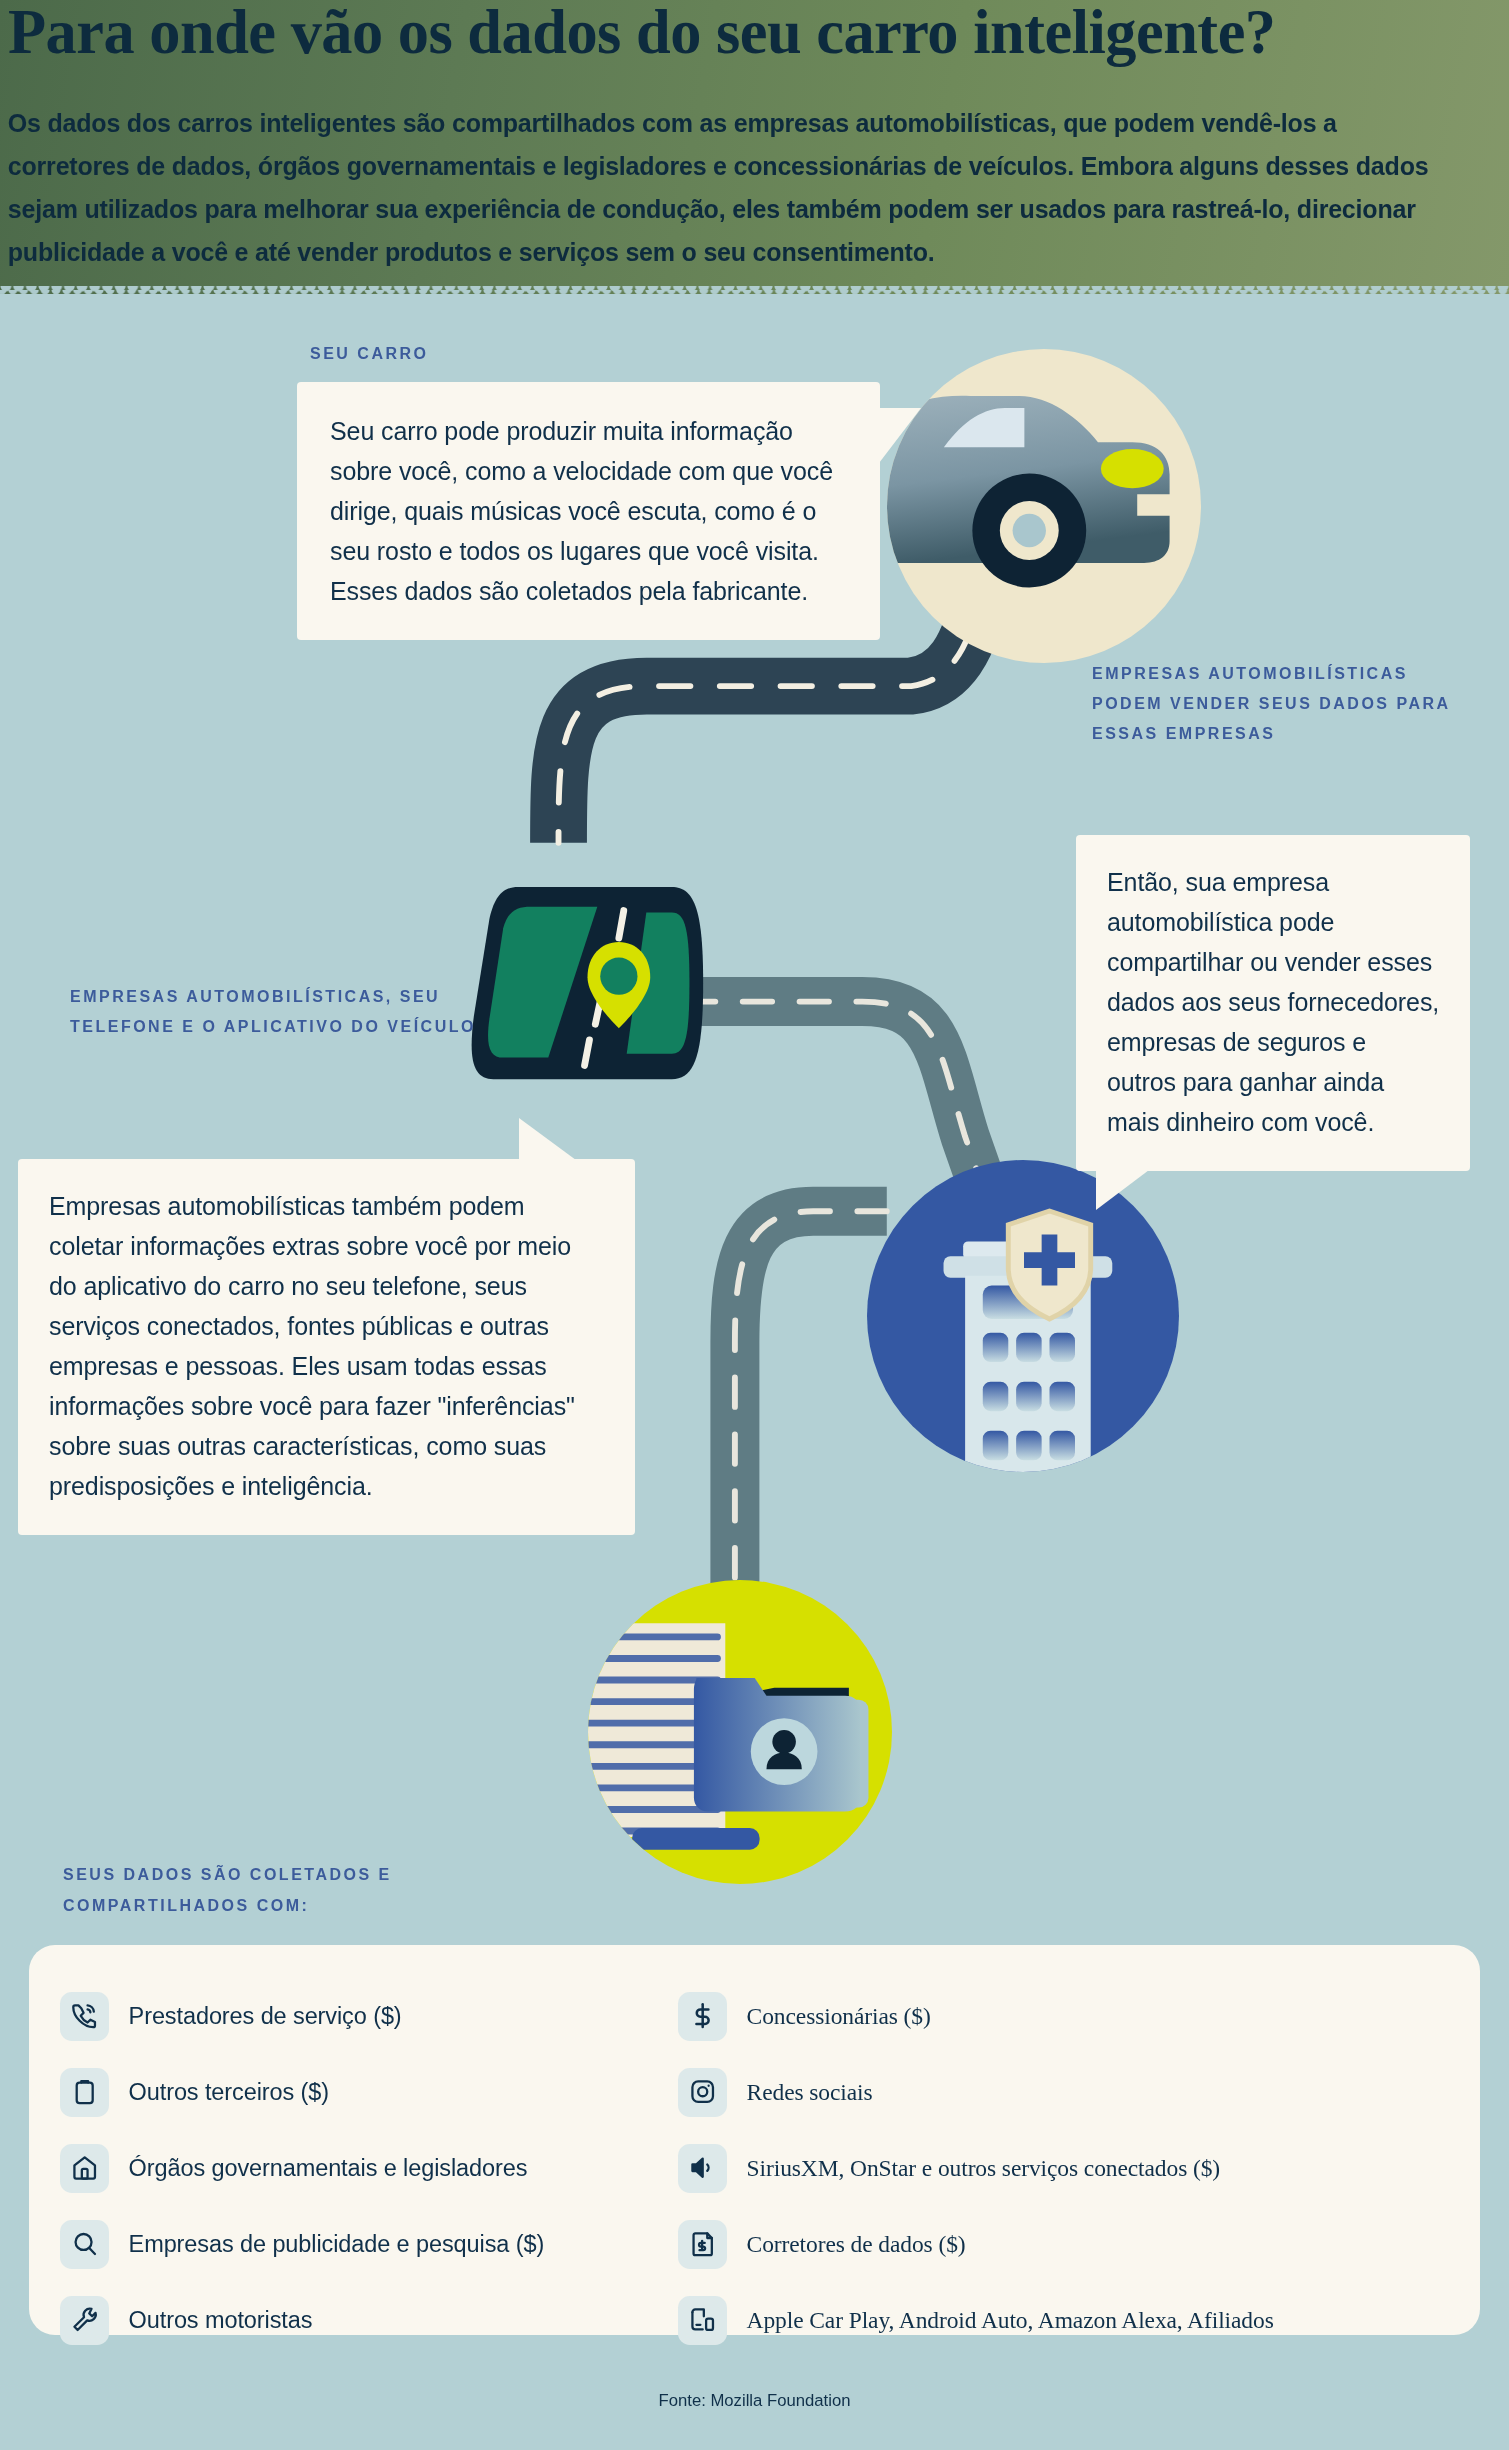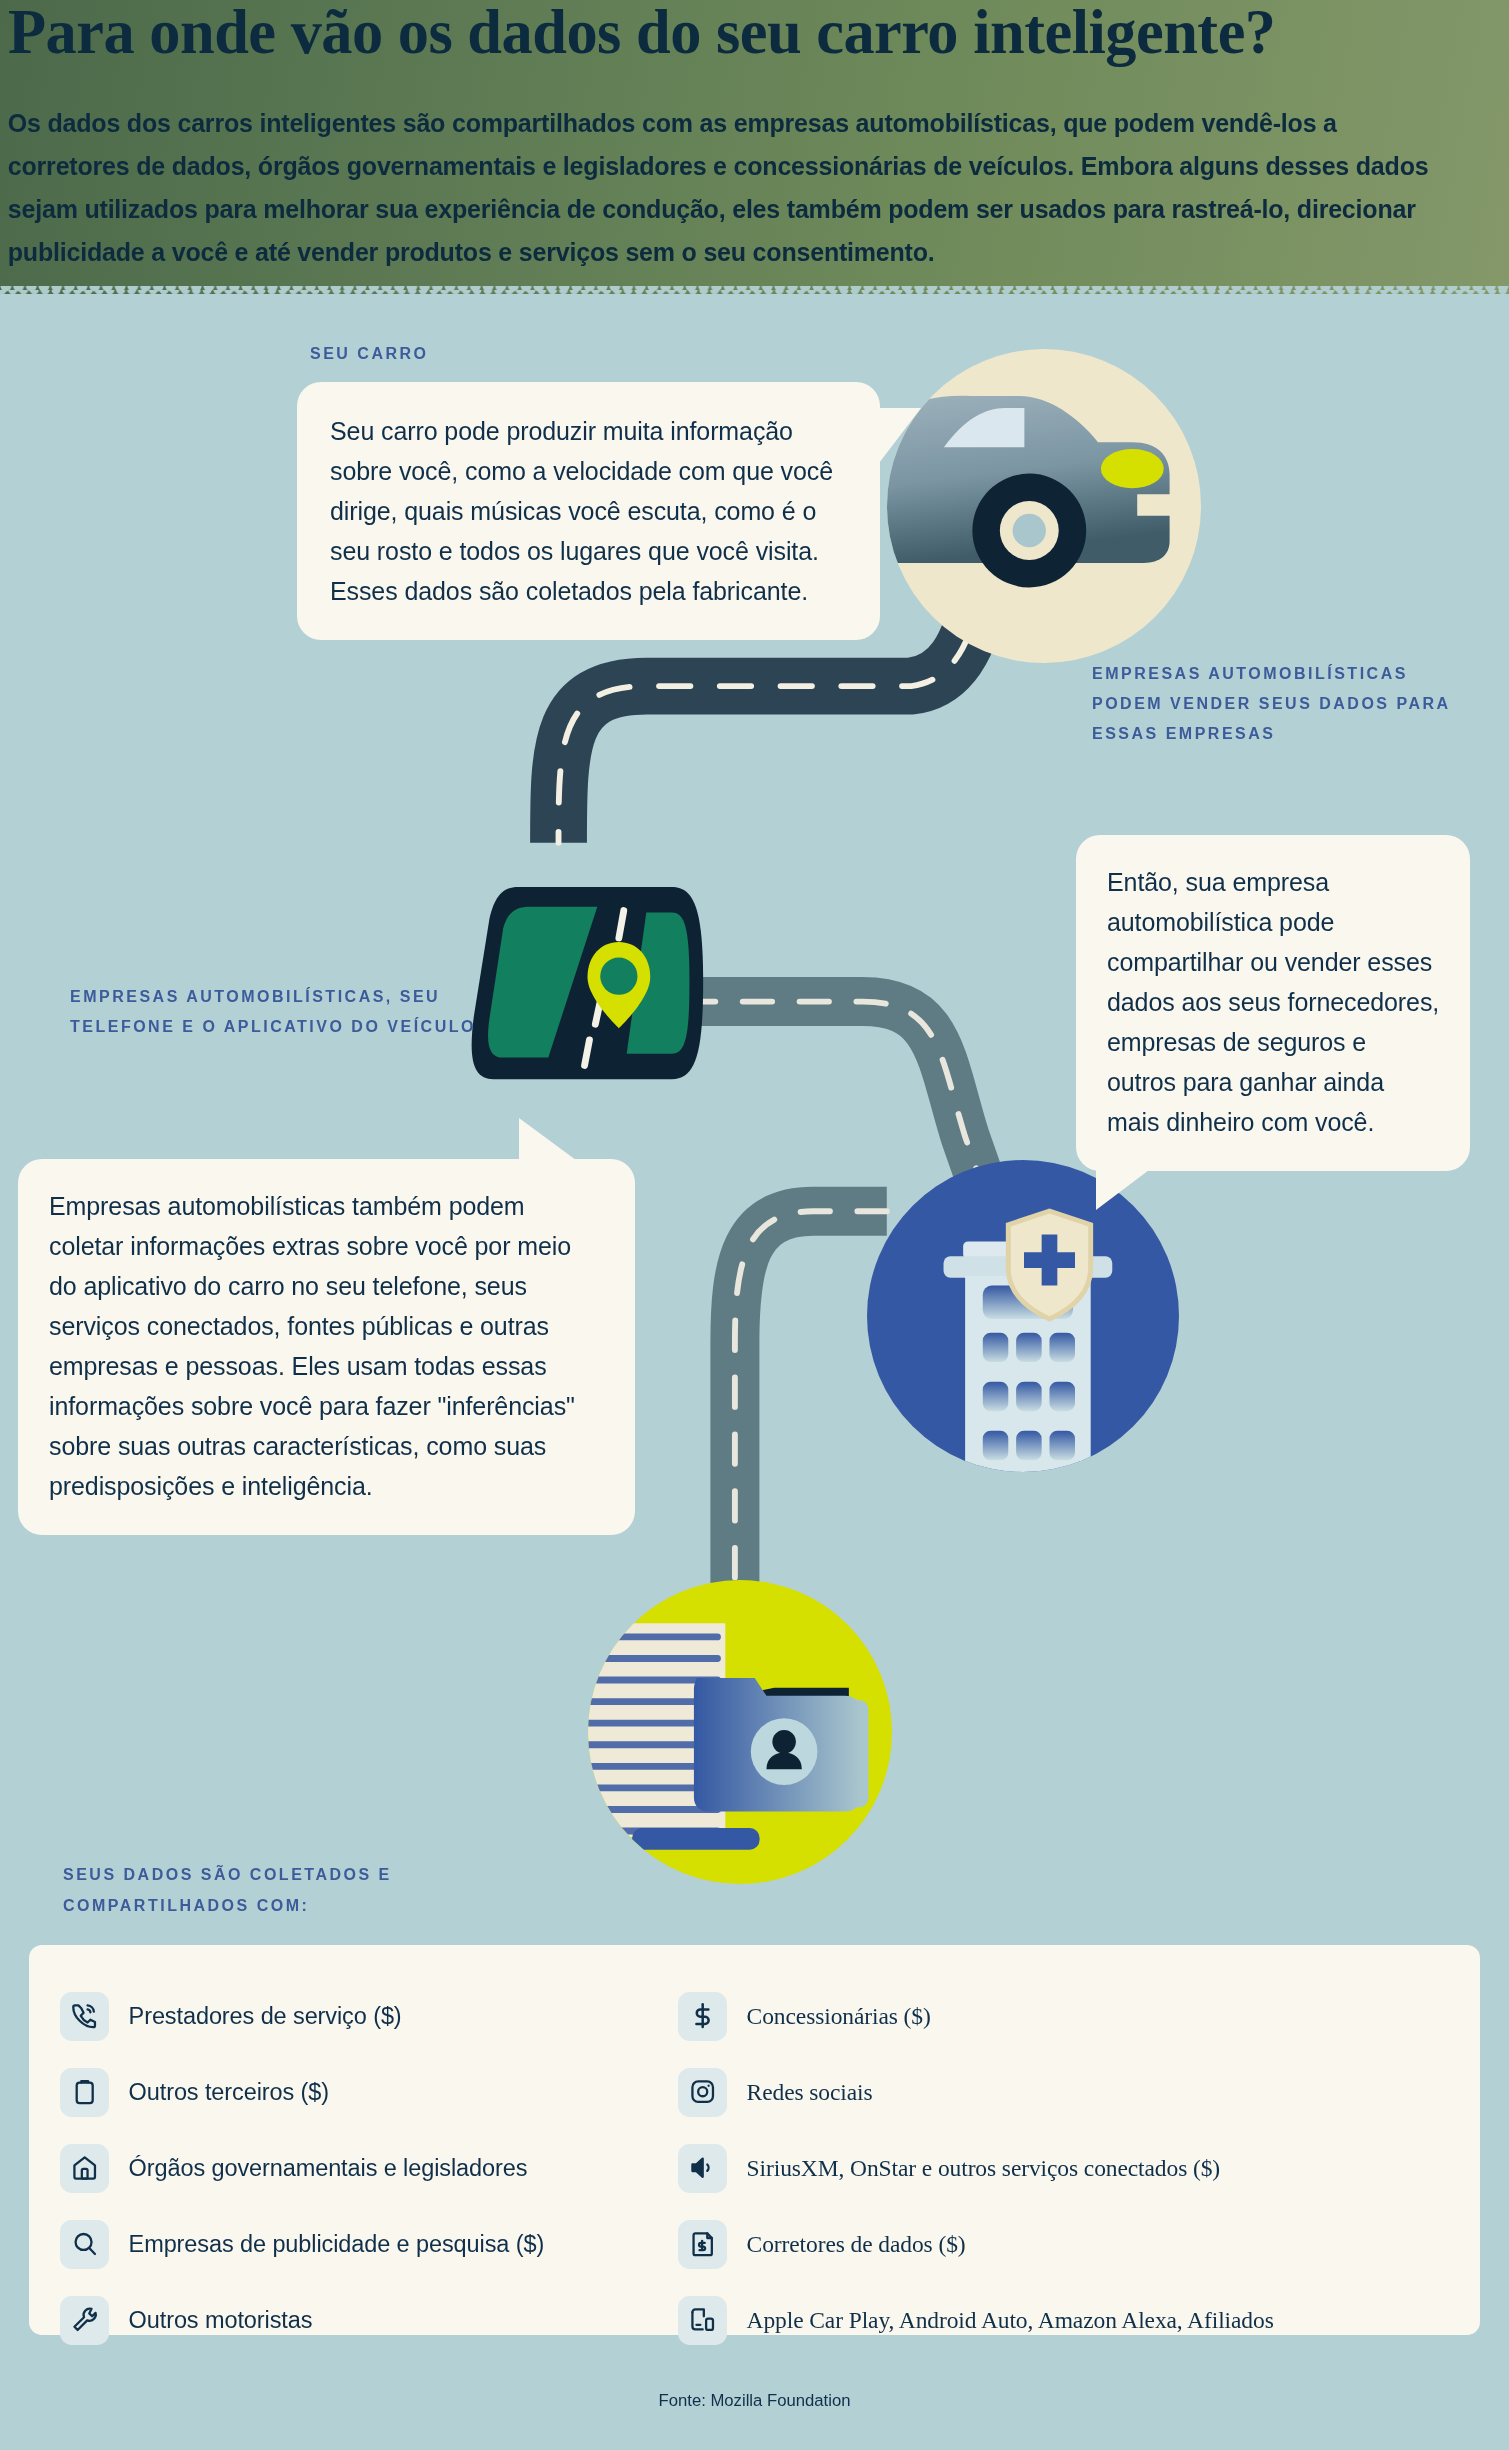--- a/index.html
+++ b/index.html
@@ -68,41 +68,41 @@
     font-size: 16px;
     letter-spacing: 2.5px;
     line-height: 30px;
     text-transform: uppercase;
   }
 
   
   .bubble {
     position: absolute;
     background: #faf7ef;
-    border-radius: 24px;
+    border-radius: 4px;
     color: #10304a;
     font-size: 25px;
     line-height: 40px;
     letter-spacing: -0.1px;
   }
   .bubble .tail {
     position: absolute;
     width: 0; height: 0;
   }
 
   
   .circ { position: absolute; border-radius: 50%; }
 
   
   .panel {
     position: absolute;
     left: 29px; top: 1945px;
     width: 1451px; height: 390px;
     background: #faf7ef;
-    border-radius: 13px;
+    border-radius: 26px;
   }
   .list-col { position: absolute; top: 33px; }
   .list-item {
     display: flex;
     align-items: center;
     height: 76px;
     gap: 19.6px;
   }
   .item-ico {
     width: 49px; height: 49px;

